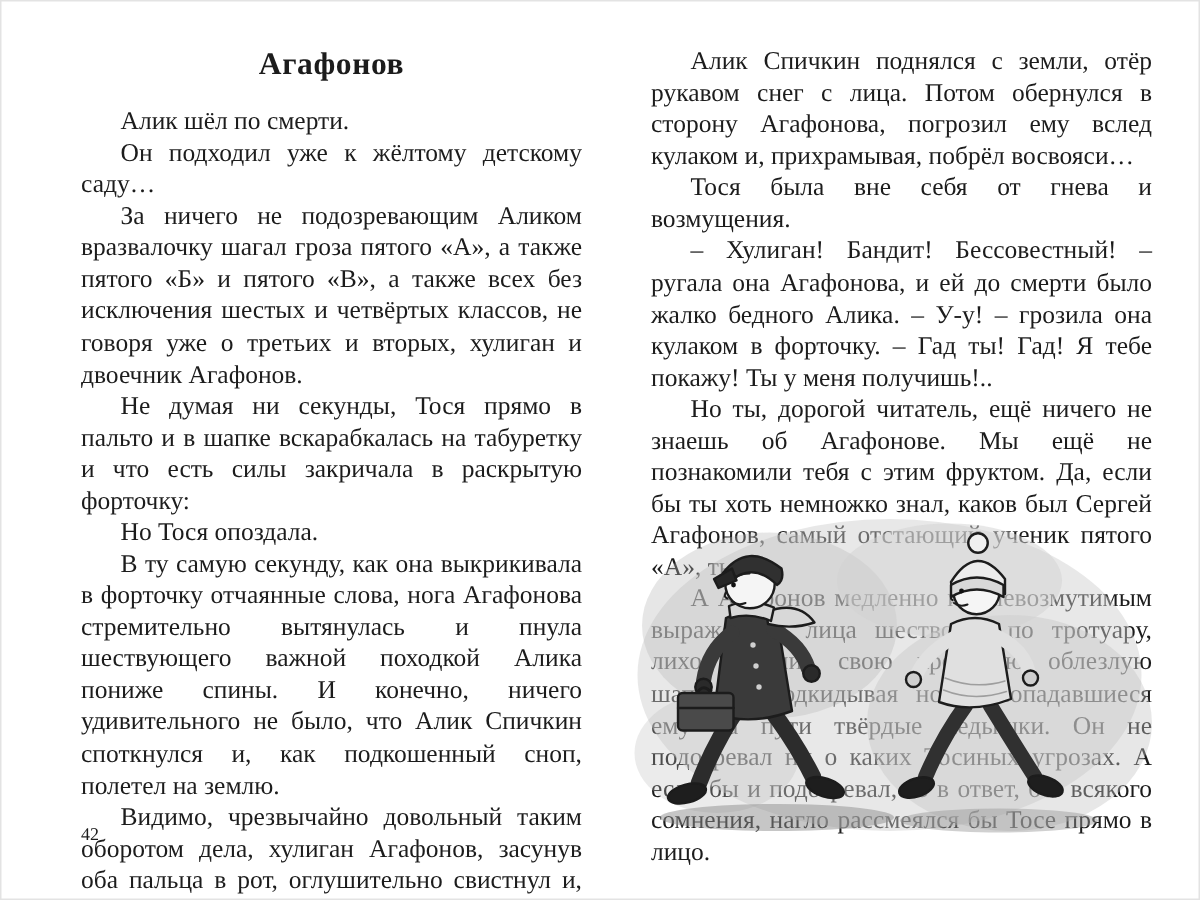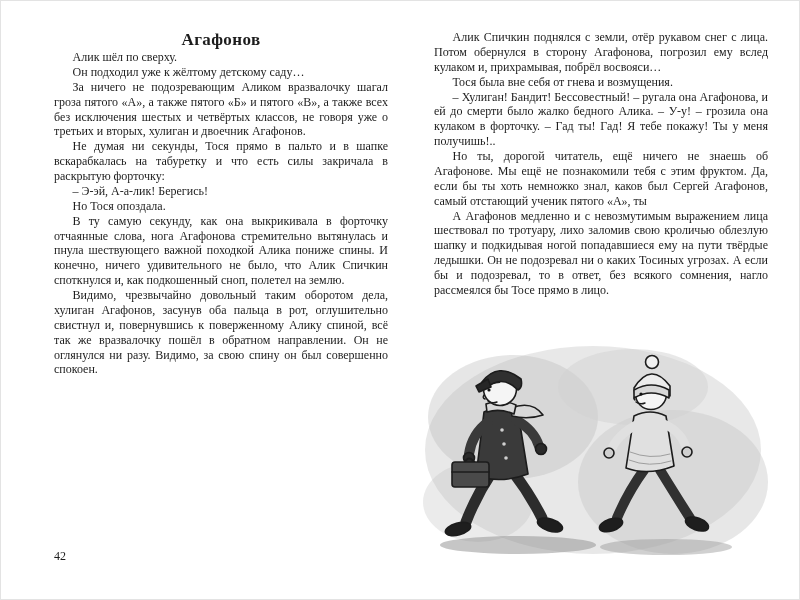--- a/index.html
+++ b/index.html
@@ -11,25 +11,26 @@
     overflow: hidden;
     font-family: "Liberation Serif", "DejaVu Serif", serif;
     color: #1c1c1c;
     box-shadow: inset 0 0 0 1px #e3e3e3;
   }
   .page-left  { position: absolute; left: 54px;  top: 30px; width: 334px; }
   .page-right { position: absolute; left: 434px; top: 30px; width: 334px; }
   .chapter-title {
     text-align: center;
     font-weight: bold;
-    font-size: 17px;
+    font-size: 21px;
     letter-spacing: 0.4px;
+    margin-bottom: 15px;
   }
   p.para {
-    font-size: 12px;
+    font-size: 17px;
     line-height: 1.24;
     text-align: justify;
     text-indent: 1.55em;
     hyphens: auto;
   }
   .page-number {
     position: absolute;
     left: 54px; top: 549px; width: 334px;
     text-align: left;
     font-size: 12px;
@@ -41,25 +42,24 @@
   }
   .illustration svg { width: 100%; height: 100%; display: block; }
 </style>
 </head>
 <body>
 
 <div class="canvas">
 
   <div class="page-left">
     <div class="chapter-title">Агафонов</div>
-    <p class="para">Алик шёл по сверху.</p>
+    <p class="para">Алик шёл по смерти.</p>
     <p class="para">Он подходил уже к жёлтому детскому саду…</p>
     <p class="para">За ничего не подозревающим Аликом вразвалочку шагал гроза пятого «А», а также пятого «Б» и пятого «В», а также всех без исключения шестых и четвёртых классов, не говоря уже о третьих и вторых, хулиган и двоечник Агафонов.</p>
     <p class="para">Не думая ни секунды, Тося прямо в пальто и в шапке вскарабкалась на табуретку и что есть силы закричала в раскрытую форточку:</p>
-    <p class="para">– Э-эй, А-а-лик! Берегись!</p>
     <p class="para">Но Тося опоздала.</p>
     <p class="para">В ту самую секунду, как она выкрикивала в форточку отчаянные слова, нога Агафонова стремительно вытянулась и пнула шествующего важной походкой Алика пониже спины. И конечно, ничего удивительного не было, что Алик Спичкин споткнулся и, как подкошенный сноп, полетел на землю.</p>
     <p class="para">Видимо, чрезвычайно довольный таким оборотом дела, хулиган Агафонов, засунув оба пальца в рот, оглушительно свистнул и, повернувшись к поверженному Алику спиной, всё так же вразвалочку пошёл в обратном направлении. Он не оглянулся ни разу. Видимо, за свою спину он был совершенно спокоен.</p>
   </div>
 
   <div class="page-right">
     <p class="para">Алик Спичкин поднялся с земли, отёр рукавом снег с лица. Потом обернулся в сторону Агафонова, погрозил ему вслед кулаком и, прихрамывая, побрёл восвояси…</p>
     <p class="para">Тося была вне себя от гнева и возмущения.</p>
     <p class="para">– Хулиган! Бандит! Бессовестный! – ругала она Агафонова, и ей до смерти было жалко бедного Алика. – У-у! – грозила она кулаком в форточку. – Гад ты! Гад! Я тебе покажу! Ты у меня получишь!..</p>
     <p class="para">Но ты, дорогой читатель, ещё ничего не знаешь об Агафонове. Мы ещё не познакомили тебя с этим фруктом. Да, если бы ты хоть немножко знал, каков был Сергей Агафонов, самый отстающий ученик пятого «А», ты</p>

